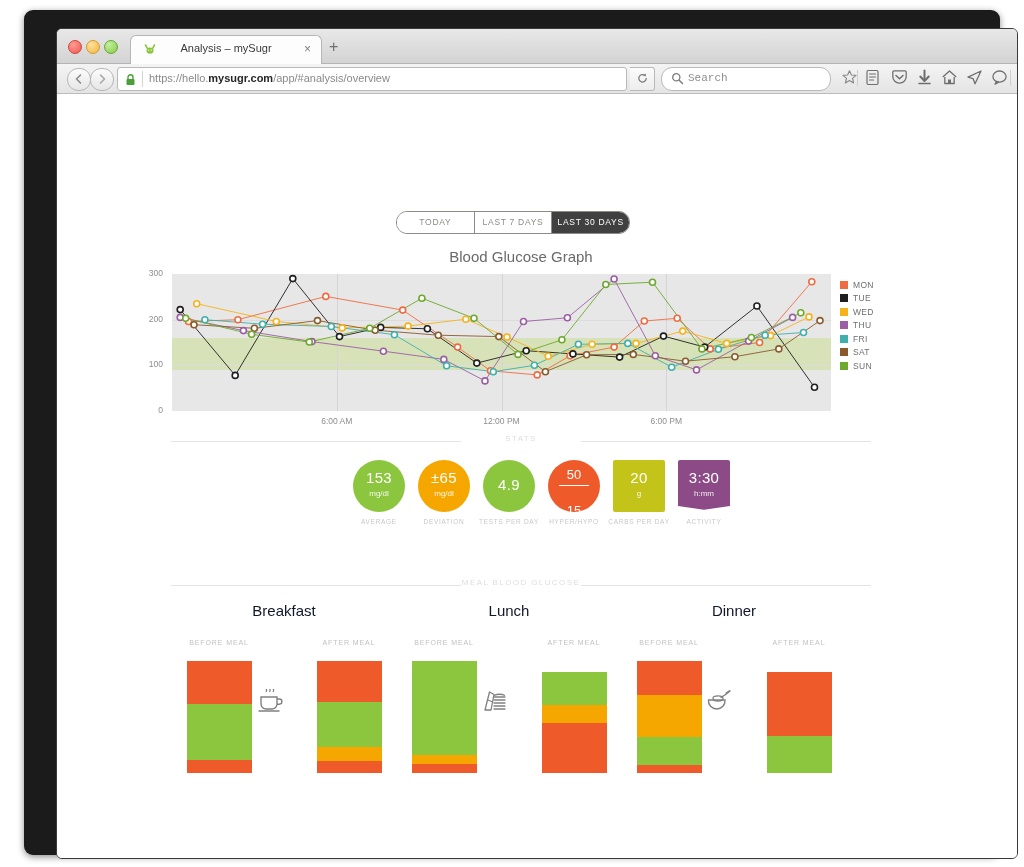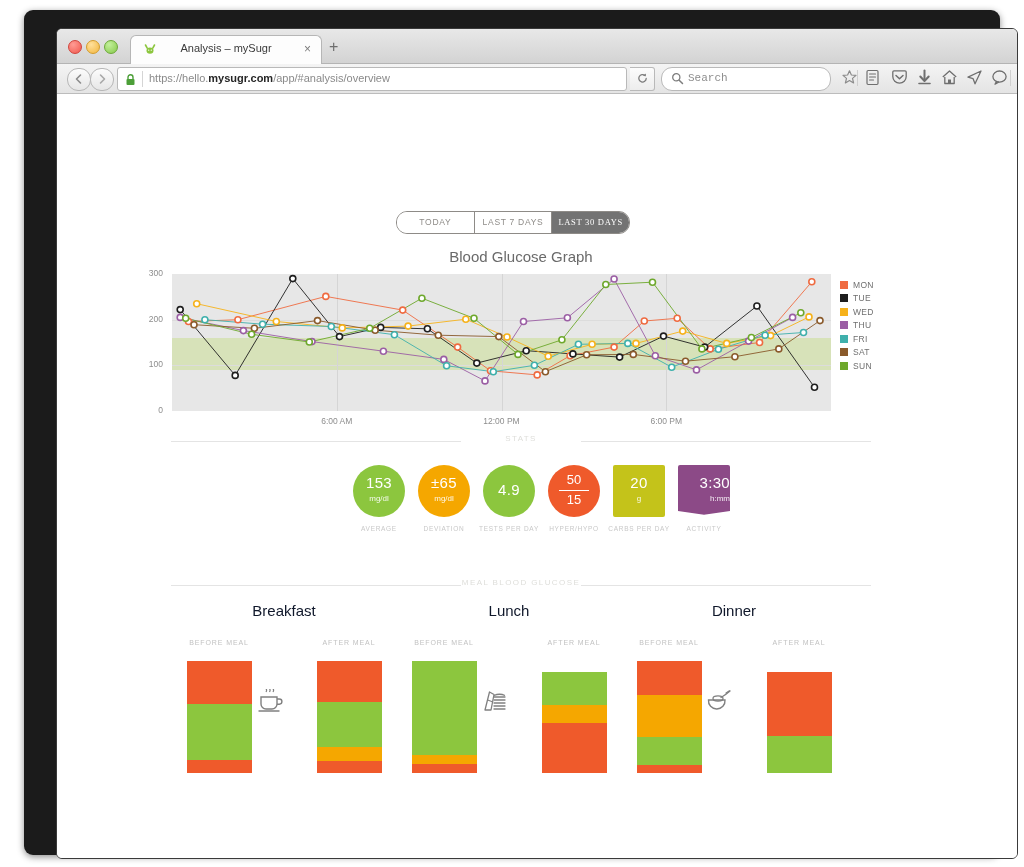--- a/index.html
+++ b/index.html
@@ -112,21 +112,21 @@
   #segwrap{
     position:absolute;left:339px;top:117px;width:232px;height:21px;
     border:1px solid #8e8b87;border-radius:11px;overflow:hidden;display:flex;
   }
   .seg{
     flex:1;font-size:8.5px;letter-spacing:.7px;color:#8e8b87;
     text-align:center;line-height:21px;background:#fff;
     border-right:1px solid #8e8b87;
   }
   .seg:last-child{border-right:none;}
-  .seg.active{background:#737373;color:#ffffff;font-family:Liberation Serif, serif;}
+  .seg.active{background:#404040;color:#ffffff;}
   
   #chart-title{
     position:absolute;left:0;top:154px;width:928px;text-align:center;
     font-size:15px;color:#6a6a6a;font-weight:300;
   }
   #plot{
     position:absolute;left:115px;top:180px;width:659px;height:137px;
     background:#e7e7e7;
   }
   #band{
@@ -155,21 +155,21 @@
   .divider .ln.l{left:0;width:290px;}
   .divider .ln.r{right:0;width:290px;}
   .divider .tx{
     position:absolute;left:0;width:100%;top:0;text-align:center;
     font-size:8px;color:#dededa;letter-spacing:1.4px;
   }
   
   #stats{position:absolute;left:0;top:363px;width:928px;}
   .stat{position:absolute;width:70px;text-align:center;}
   .stat .shape{
-    position:relative;width:52px;height:52px;margin:8px auto;
+    position:relative;width:52px;height:52px;margin:3px auto;
     color:#fff;
   }
   .shape.circ{border-radius:50%;}
   .shape.sq{border-radius:2px;}
   .shape.ban{border-radius:2px;}
   .shape.ban:after{
     content:"";position:absolute;left:0;bottom:-1px;width:52px;height:7px;
     background:#fff;
     clip-path:polygon(0 100%,0 0,50% 55%,100% 0,100% 100%);
   }
@@ -180,21 +180,21 @@
   .stat .v2{
     position:absolute;left:0;width:100%;top:29px;font-size:8px;
     color:rgba(255,255,255,.9);
   }
   .stat .v1.solo{top:16px;}
   .stat .hh{
     position:absolute;left:0;width:100%;top:7px;font-size:13px;font-weight:300;
   }
   .stat .hline{position:absolute;left:11px;top:25px;width:30px;height:1px;background:#fff;}
   .stat .hl{
-    position:absolute;left:0;width:100%;top:27px;font-size:13px;font-weight:300;
+    position:absolute;left:0;width:100%;top:43px;font-size:13px;font-weight:300;
   }
   .stat .cap{
     margin-top:6px;font-size:6.5px;color:#c8c8c8;letter-spacing:.7px;
   }
   
   #meals{position:absolute;left:0;top:508px;width:928px;}
   .meal{position:absolute;width:250px;text-align:center;}
   .meal-name{font-size:15px;color:#0f172a;font-weight:300;}
   .meal-sub{position:relative;margin-top:20px;height:12px;}
   .meal-sub span{
@@ -495,21 +495,21 @@
               <div class="cap">HYPER/HYPO</div>
             </div>
             <div class="stat" style="left: 547px;">
               <div class="shape sq" style="background: rgb(196, 195, 26);">
                 <div class="v1">20</div>
                 <div class="v2">g</div>
               </div>
               <div class="cap">CARBS PER DAY</div>
             </div>
             <div class="stat" style="left: 612px;">
-              <div class="shape ban" style="background: rgb(140, 74, 135); text-align: right;">
+              <div class="shape ban" style="background: rgb(140, 74, 135);">
                 <div class="v1">3:30</div>
                 <div class="v2">h:mm</div>
               </div>
               <div class="cap">ACTIVITY</div>
             </div>
           </div>
 
       <div class="divider" style="top:484px">
         <div class="ln l"></div>
         <div class="ln r"></div>

